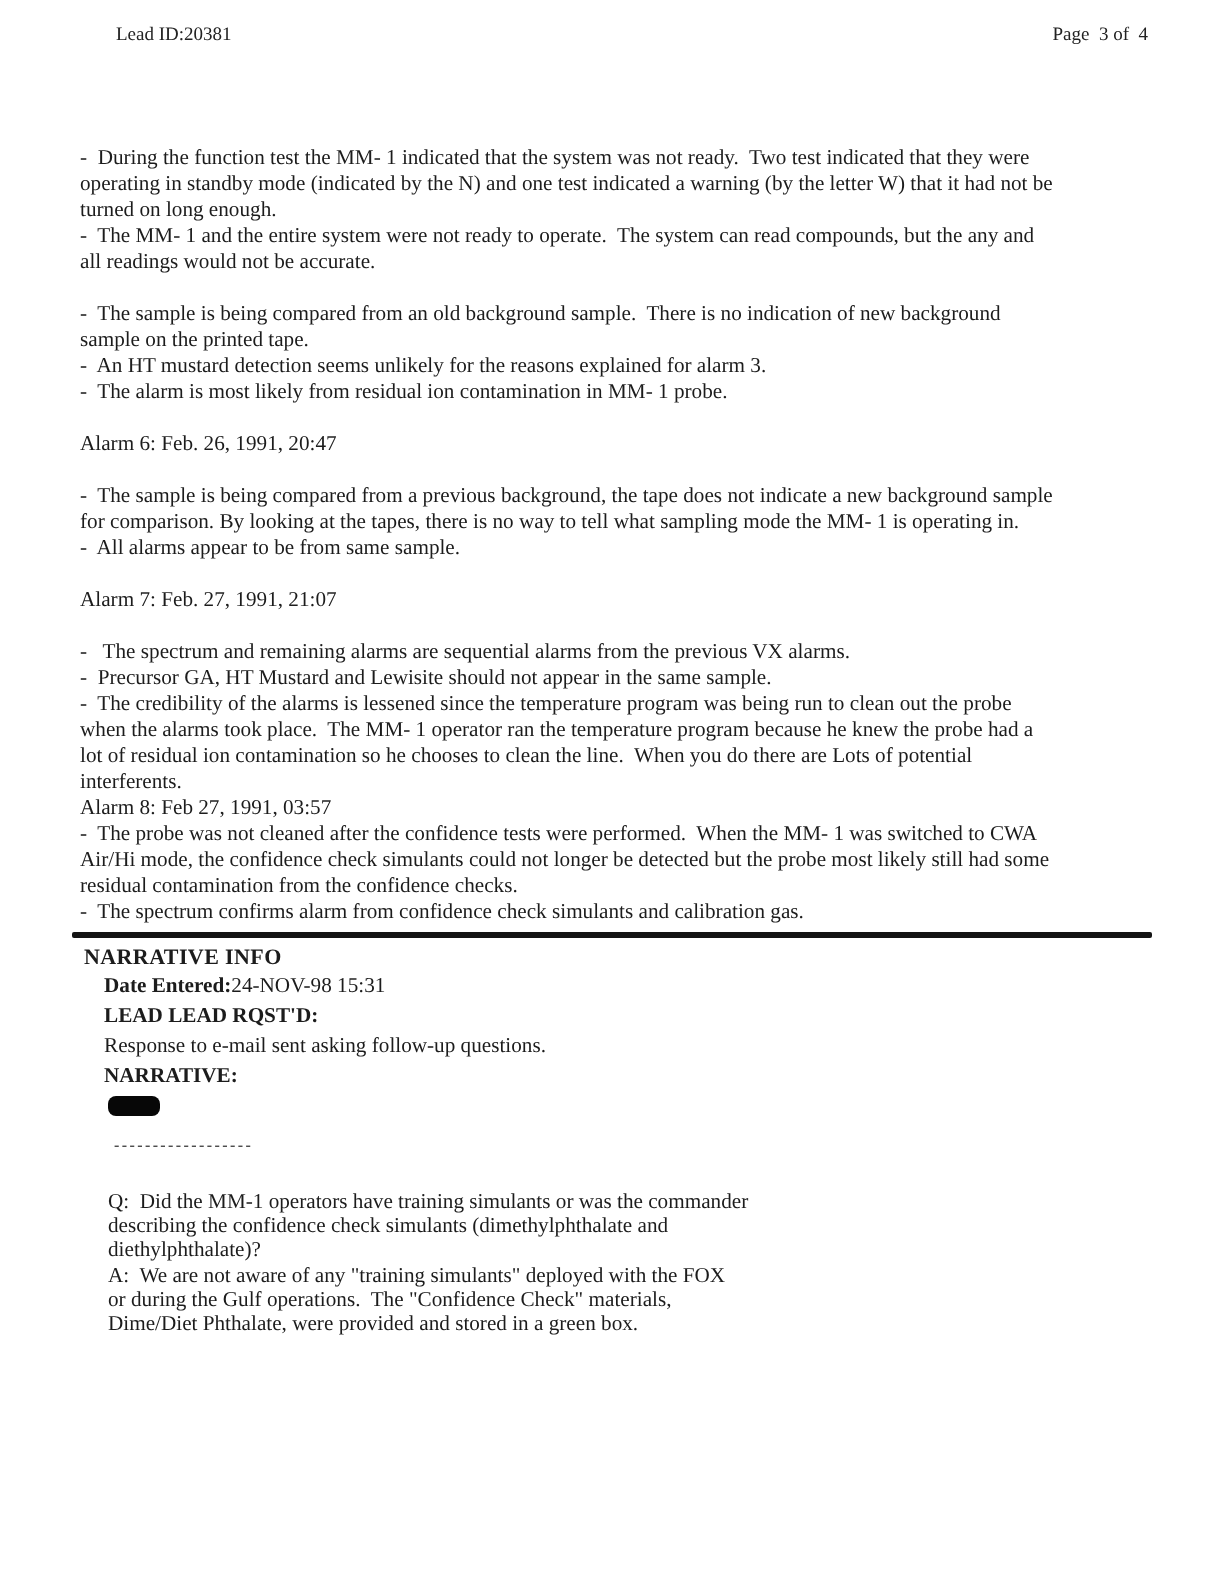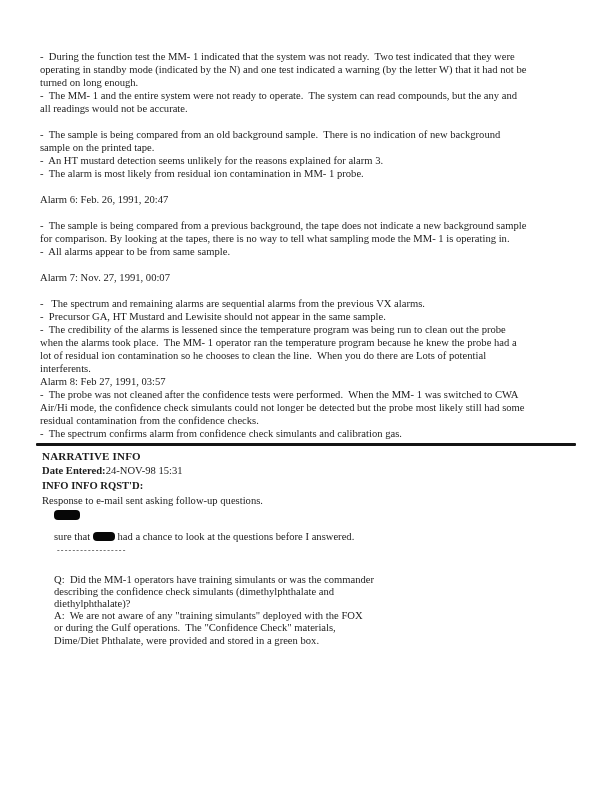--- a/index.html
+++ b/index.html
@@ -42,21 +42,21 @@
     padding-right:16px;
     font-size:10.6px;
   }
   .narr-title{
     font-weight:bold;
     font-size:11px;
     line-height:14px;
     margin-top:3px;
     letter-spacing:.2px;
   }
-  .narr-fields{line-height:15px;}
+  .narr-fields{margin-left:10px;line-height:15px;}
   .b{font-weight:bold;}
   .redaction{
     width:26px;height:10px;
     background:#070707;
     border-radius:4px;
     margin:2px 0 0 12px;
   }
   .redaction-inline{
     display:inline-block;
     width:22px;height:9px;
@@ -78,62 +78,66 @@
   .qa{
     margin:19px 0 0 12px;
     line-height:12.2px;
   }
 </style>
 </head>
 <body>
 
 <div class="page">
 
+  <div class="hdr">
+    <span>Lead ID:20381</span>
+    <span>Page  3 of  4</span>
+  </div>
 
   <div class="body">
     <div class="group lines">-  During the function test the MM- 1 indicated that the system was not ready.  Two test indicated that they were
 operating in standby mode (indicated by the N) and one test indicated a warning (by the letter W) that it had not be
 turned on long enough.
 -  The MM- 1 and the entire system were not ready to operate.  The system can read compounds, but the any and
 all readings would not be accurate.</div>
     <div class="group lines">-  The sample is being compared from an old background sample.  There is no indication of new background
 sample on the printed tape.
 -  An HT mustard detection seems unlikely for the reasons explained for alarm 3.
 -  The alarm is most likely from residual ion contamination in MM- 1 probe.</div>
     <div class="group">Alarm 6: Feb. 26, 1991, 20:47</div>
     <div class="group lines">-  The sample is being compared from a previous background, the tape does not indicate a new background sample
 for comparison. By looking at the tapes, there is no way to tell what sampling mode the MM- 1 is operating in.
 -  All alarms appear to be from same sample.</div>
-    <div class="group">Alarm 7: Nov. 27, 1991, 00:07</div>
+    <div class="group">Alarm 7: Feb. 27, 1991, 21:07</div>
     <div class="group tight lines">-   The spectrum and remaining alarms are sequential alarms from the previous VX alarms.
 -  Precursor GA, HT Mustard and Lewisite should not appear in the same sample.
 -  The credibility of the alarms is lessened since the temperature program was being run to clean out the probe
 when the alarms took place.  The MM- 1 operator ran the temperature program because he knew the probe had a
 lot of residual ion contamination so he chooses to clean the line.  When you do there are Lots of potential
 interferents.</div>
     <div class="group tight">Alarm 8: Feb 27, 1991, 03:57</div>
     <div class="group tight lines">-  The probe was not cleaned after the confidence tests were performed.  When the MM- 1 was switched to CWA
 Air/Hi mode, the confidence check simulants could not longer be detected but the probe most likely still had some
 residual contamination from the confidence checks.
 -  The spectrum confirms alarm from confidence check simulants and calibration gas.</div>
   </div>
 
   <div class="rule"></div>
 
   <div class="narr">
     <div class="narr-title">NARRATIVE INFO</div>
     <div class="narr-fields">
       <div><span class="b">Date Entered:</span><span>24-NOV-98 15:31</span></div>
-      <div class="b">INFO INFO RQST'D:</div>
+      <div class="b">LEAD LEAD RQST'D:</div>
       <div>Response to e-mail sent asking follow-up questions.</div>
+      <div class="b">NARRATIVE:</div>
     </div>
     <div class="redaction"></div>
 
     <div class="narr-para">
-      <div><span>sure that </span><span class="redaction-inline"></span><span> had a chance to look at the questions before I answered.</span></div>
     </div>
 
     <div class="dashes">------------------</div>
 
     <div class="qa lines">Q:  Did the MM-1 operators have training simulants or was the commander
 describing the confidence check simulants (dimethylphthalate and
 diethylphthalate)?
 A:  We are not aware of any "training simulants" deployed with the FOX
 or during the Gulf operations.  The "Confidence Check" materials,
 Dime/Diet Phthalate, were provided and stored in a green box.</div>

